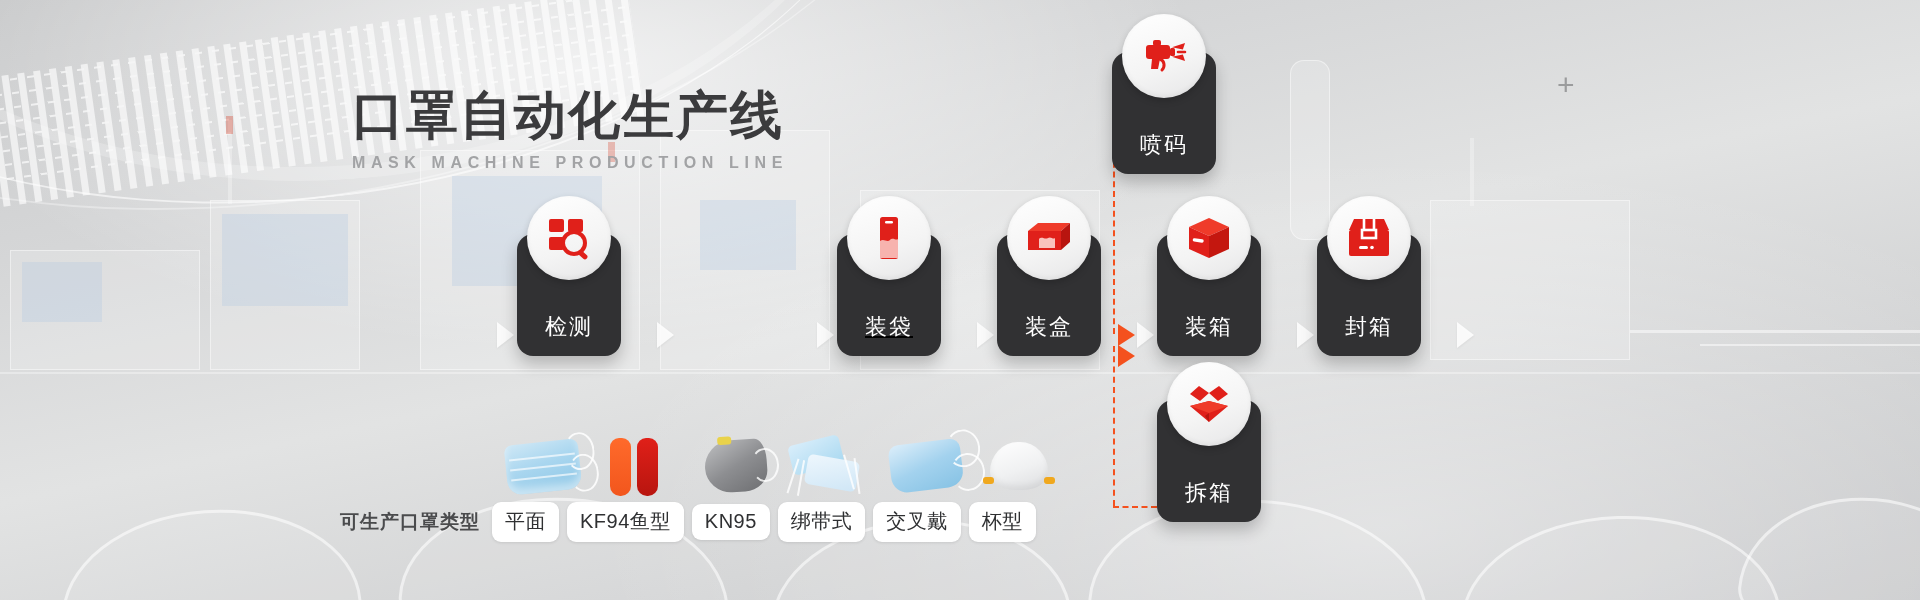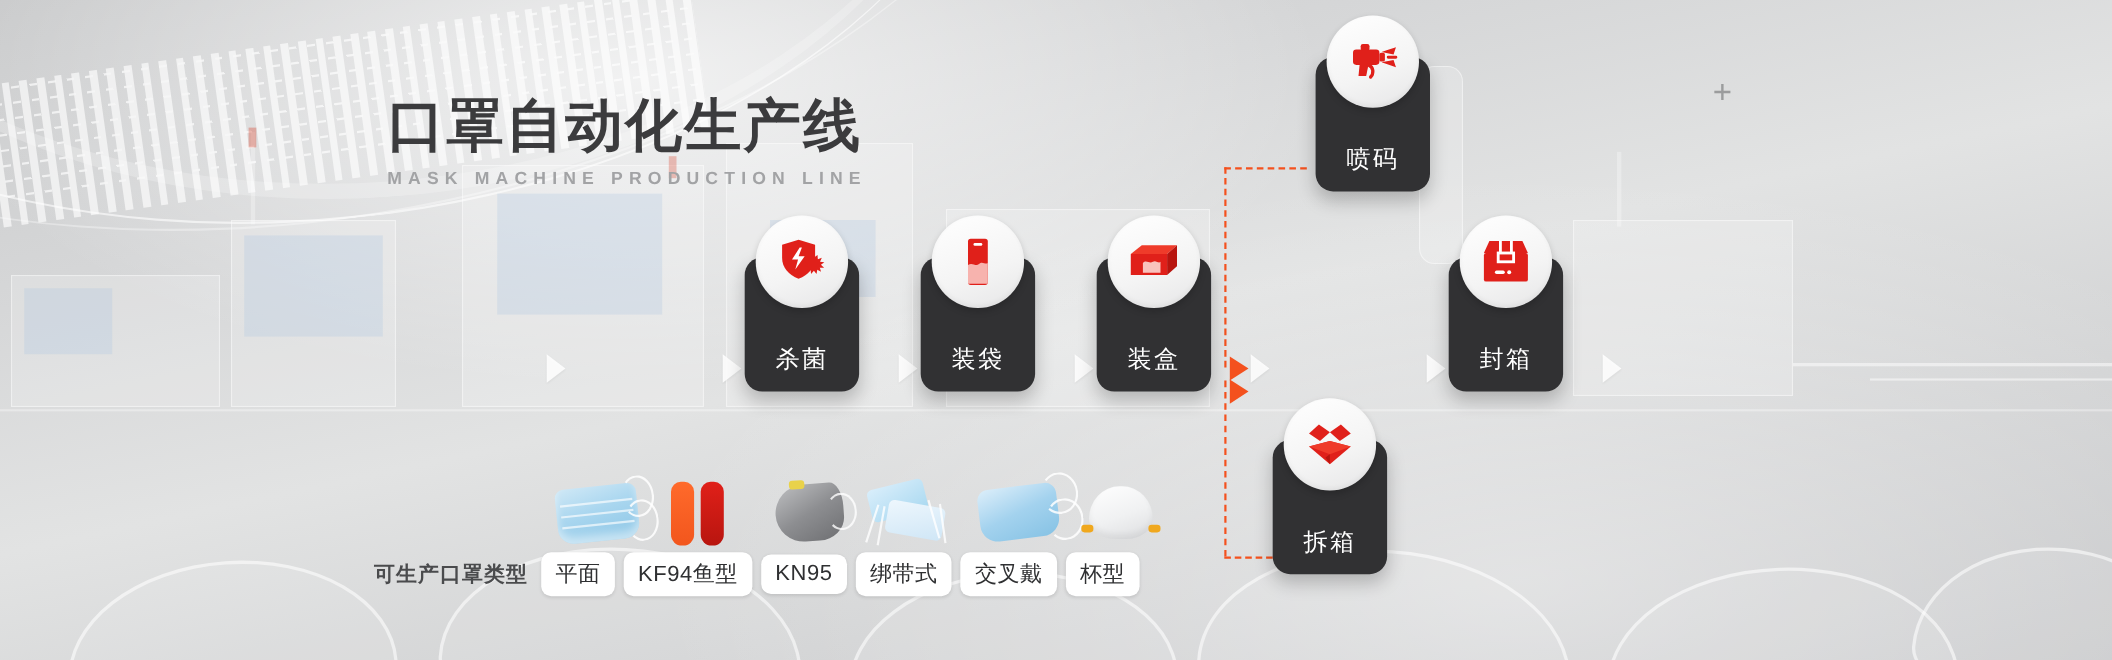--- a/index.html
+++ b/index.html
@@ -259,37 +259,37 @@
 
   <div class="dash-v" style="left:1113px; top:152px; height:182px;"></div>
   <div class="dash-h" style="left:1113px; top:152px; width:75px;"></div>
   <div class="rarrow" style="left:1118px; top:324px;"></div>
 
   <div class="dash-v" style="left:1113px; top:346px; height:160px;"></div>
   <div class="dash-h" style="left:1113px; top:506px; width:82px;"></div>
   <div class="rarrow" style="left:1118px; top:345px;"></div>
 
 
-
-  <div class="node" style="left:677px; top:234px;">
-    <div class="node-bubble-wrap"></div>
-    <div class="node-card">
-      <div class="node-bubble">
-        <svg viewBox="0 0 48 48" aria-hidden="true">
-          <path d="M21 4l15 4.5v12c0 8.5-6 15.5-15 19-9-3.5-15-10.5-15-19V8.5z" fill="#e0201a"></path>
-          <path d="M22 11l-7 11h5.5l-2.5 9 8.5-12H21l3-8z" fill="#fff"></path>
-          <path d="M35 20l3.2-2.2.3 3.9 3.6-1.4-1.6 3.6 3.9.4-3.1 2.4 2.9 2.6-3.9.1 1.1 3.7-3.4-1.8-.7 3.8-2.4-3-2.6 2.9-.4-3.9-3.7 1.2 1.7-3.5-3.8-.6 3.2-2.3-2.8-2.7 3.9.1-1-3.7 3.3 1.9z" fill="#e0201a"></path>
-          <circle cx="35" cy="26" r="3.4" fill="#fff" opacity=".0"></circle>
-        </svg>
-      </div>
-      <span class="node-label">杀菌</span>
-    </div>
-  </div>
-
-  <div class="node" style="left:837px; top:234px;">
+  <div class="node" style="left:517px; top:234px;">
+    <div class="node-card">
+      <div class="node-bubble">
+        <svg viewBox="0 0 48 48" fill="#e0201a" aria-hidden="true">
+          <rect x="4" y="5" width="15" height="13" rx="2"></rect>
+          <rect x="23" y="5" width="15" height="13" rx="2"></rect>
+          <rect x="4" y="23" width="15" height="13" rx="2"></rect>
+          <circle cx="29" cy="29" r="11" fill="none" stroke="#e0201a" stroke-width="4"></circle>
+          <rect x="36" y="36" width="10" height="5" rx="2.4" transform="rotate(42 36 36)"></rect>
+        </svg>
+      </div>
+      <span class="node-label">检测</span>
+    </div>
+  </div>
+
+
+  <div class="node" style="left:837px; top:234px;text-decoration:underline;">
     <div class="node-card">
       <div class="node-bubble">
         <svg viewBox="0 0 48 48" aria-hidden="true">
           <rect x="15" y="3" width="18" height="42" rx="2.5" fill="#e0201a"></rect>
           <rect x="20" y="7" width="8" height="2.4" rx="1.2" fill="#fff"></rect>
           <path d="M15 27c4-3 7 2 10-1s6 1 8-1v19H15z" fill="#f7b3ae"></path>
         </svg>
       </div>
       <span class="node-label">装袋</span>
     </div>
@@ -302,39 +302,52 @@
           <path d="M3 17l10-8h32l-9 8z" fill="#ef3b2a"></path>
           <path d="M3 17h33v19H3z" fill="#e0201a"></path>
           <path d="M36 17l9-8v19l-9 8z" fill="#b8150f"></path>
           <path d="M14 25c3-3 6 1 9-1s5 2 7 0v10H14z" fill="#f9c2bd"></path>
         </svg>
       </div>
       <span class="node-label">装盒</span>
     </div>
   </div>
 
+  <div class="node" style="left:1157px; top:234px;">
+    <div class="node-card">
+      <div class="node-bubble">
+        <svg viewBox="0 0 48 48" aria-hidden="true">
+          <path d="M24 4l20 9-20 9-20-9z" fill="#ef3b2a"></path>
+          <path d="M4 13l20 9v22L4 35z" fill="#e0201a"></path>
+          <path d="M44 13l-20 9v22l20-9z" fill="#c4170f"></path>
+          <rect x="8" y="24" width="11" height="3.4" rx="1.6" fill="#fff" transform="rotate(8 8 24)"></rect>
+        </svg>
+      </div>
+      <span class="node-label">装箱</span>
+    </div>
+  </div>
 
   <div class="node" style="left:1317px; top:234px;text-align:right;">
     <div class="node-card">
       <div class="node-bubble">
         <svg viewBox="0 0 48 48" aria-hidden="true">
           <path d="M4 16L9 5h30l5 11z" fill="#e0201a"></path>
           <rect x="4" y="16" width="40" height="26" rx="2" fill="#e0201a"></rect>
           <path d="M19 5v11M29 5v11" stroke="#fff" stroke-width="2.6"></path>
           <rect x="17" y="16" width="14" height="8" fill="none" stroke="#fff" stroke-width="2.6"></rect>
           <rect x="14" y="32" width="9" height="3" rx="1.5" fill="#fff"></rect>
           <circle cx="27" cy="33.5" r="1.8" fill="#fff"></circle>
         </svg>
       </div>
       <span class="node-label">封箱</span>
     </div>
   </div>
 
 
-  <div class="node" style="left:1196px; top:52px;">
+  <div class="node" style="left:1112px; top:52px;">
     <div class="node-card">
       <div class="node-bubble">
         <svg viewBox="0 0 48 48" fill="#e0201a" aria-hidden="true">
           <rect x="6" y="13" width="24" height="14" rx="3"></rect>
           <rect x="13" y="8" width="8" height="6" rx="2"></rect>
           <rect x="30" y="16" width="5" height="8" rx="1.5"></rect>
           <path d="M12 27h8l-2 10h-7z"></path>
           <path d="M20 27c5 2 5 8 2 11" fill="none" stroke="#e0201a" stroke-width="3" stroke-linecap="round"></path>
           <path d="M37 15l6-2-1 3zM38 20h7M37 25l6 2-1-3z" stroke="#e0201a" stroke-width="2.6" stroke-linecap="round" fill="none"></path>
         </svg>

